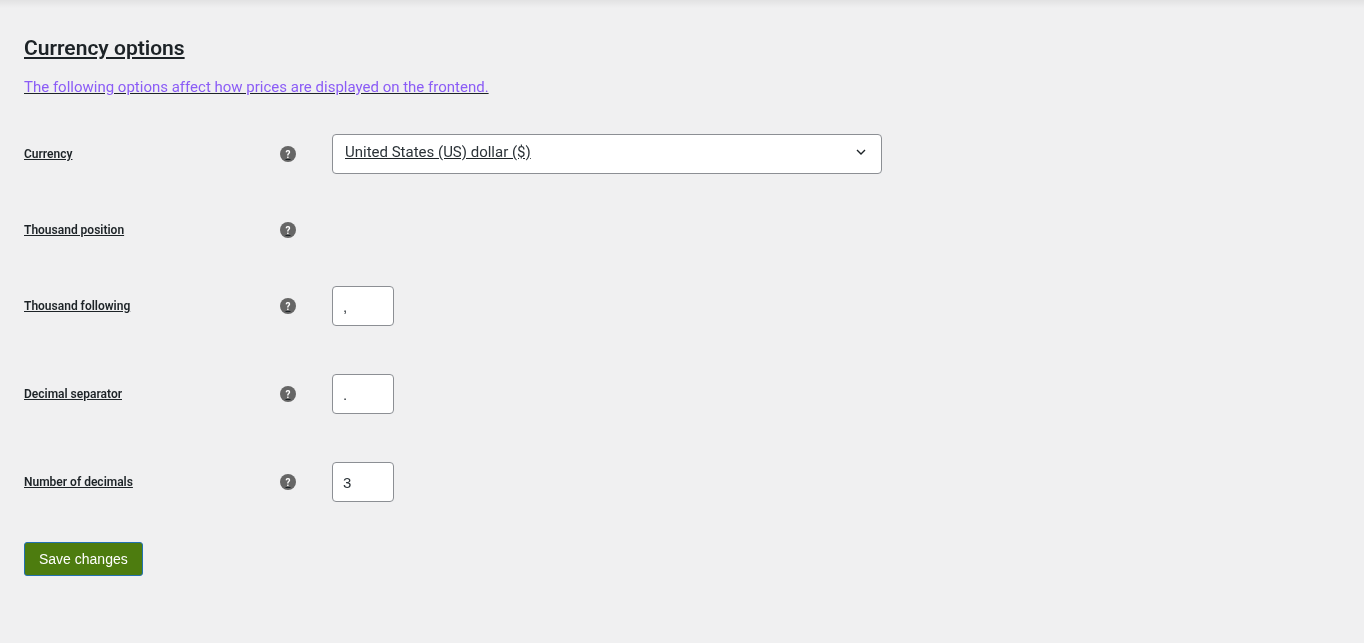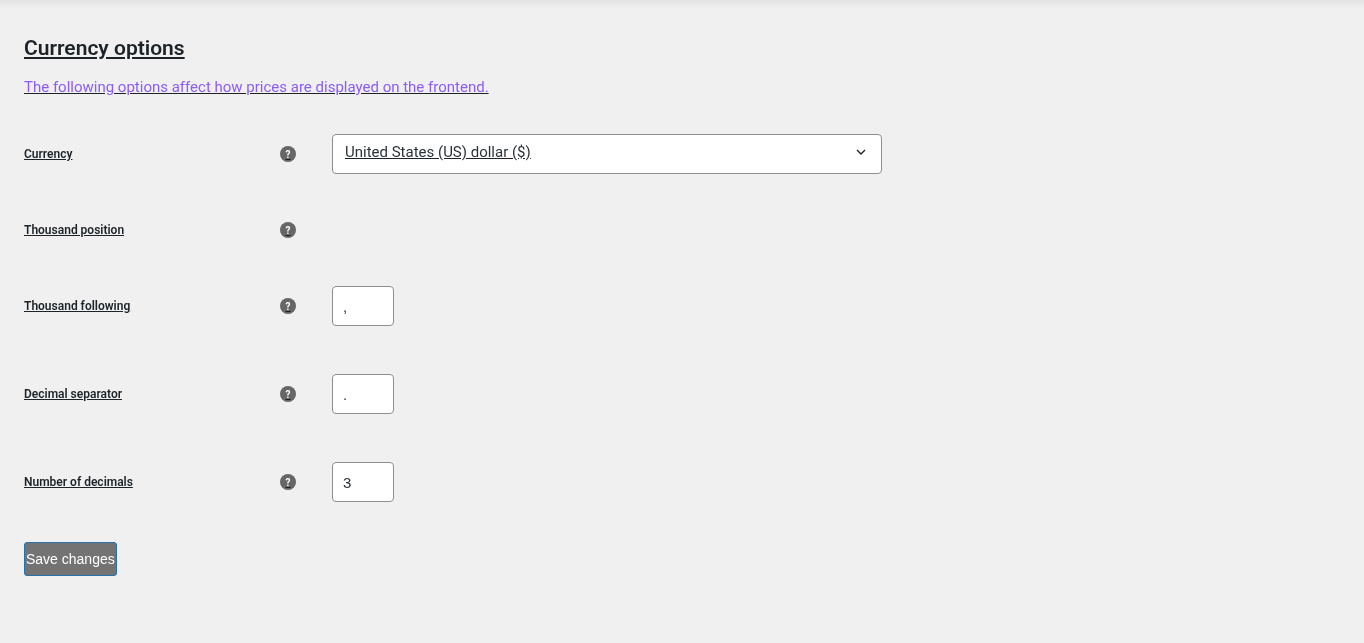--- a/index.html
+++ b/index.html
@@ -110,25 +110,25 @@
       width: 62px;
       height: 40px;
       border: 1px solid #8c8f94;
       border-radius: 4px;
       background: #fff;
       padding: 6px 10px;
       font-size: 15px;
       color: #2c3338;
     }
     .save-btn {
-      background: #737373;
+      background: #4d7c0f;
       color: #fff;
       border: 1px solid #2271b1;
       border-radius: 3px;
-      padding: 8px 1px;
+      padding: 8px 14px;
       font-size: 14px;
       cursor: pointer;
     }
   </style>
 </head>
 <body>
 
 <div class="page-top-shadow"></div>
 
 <div class="content">

